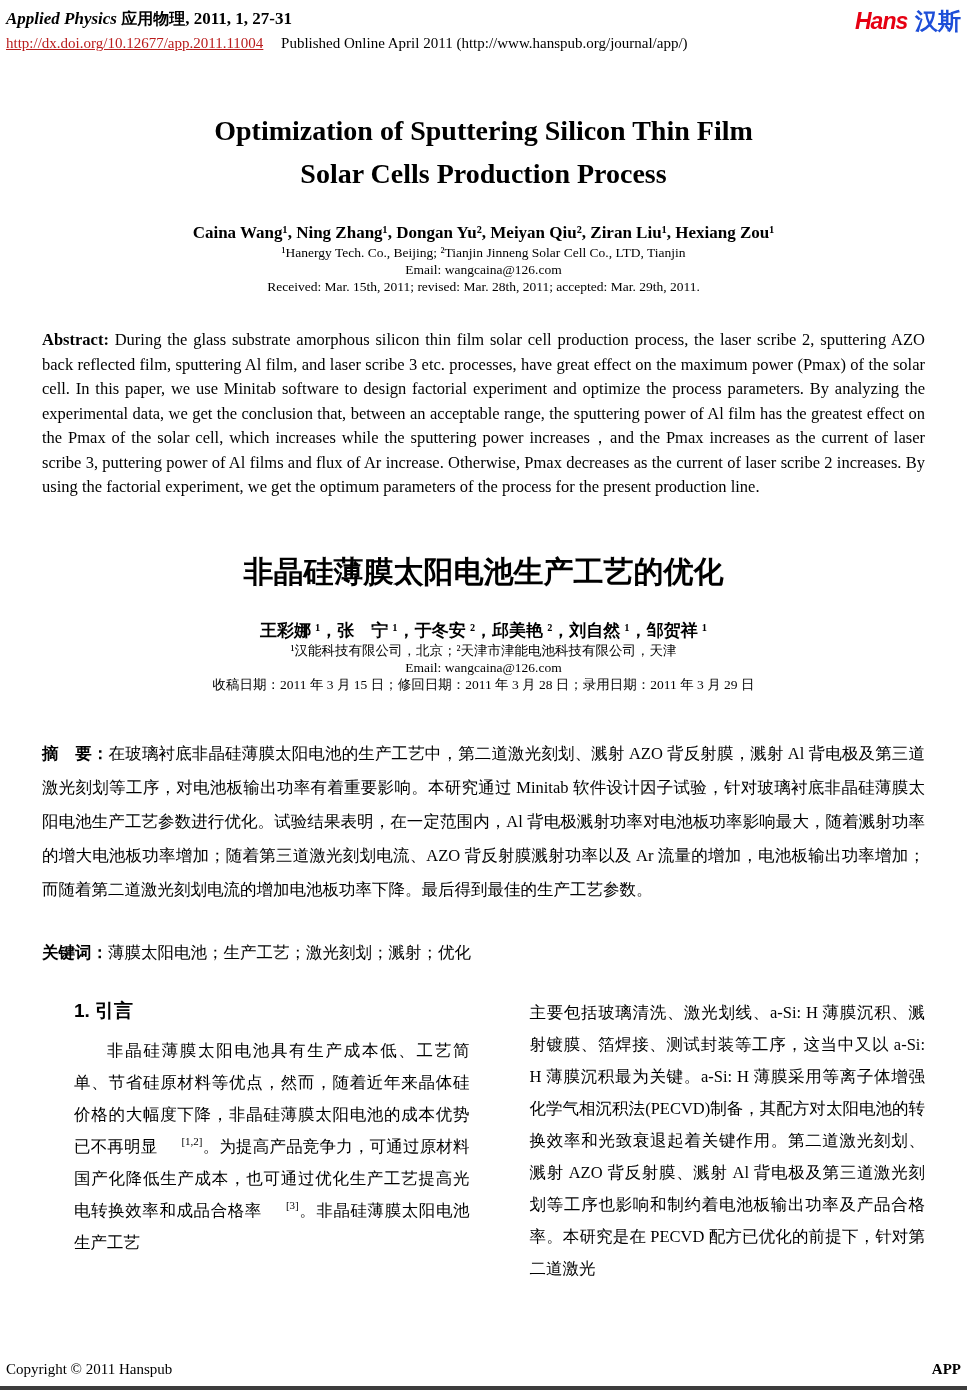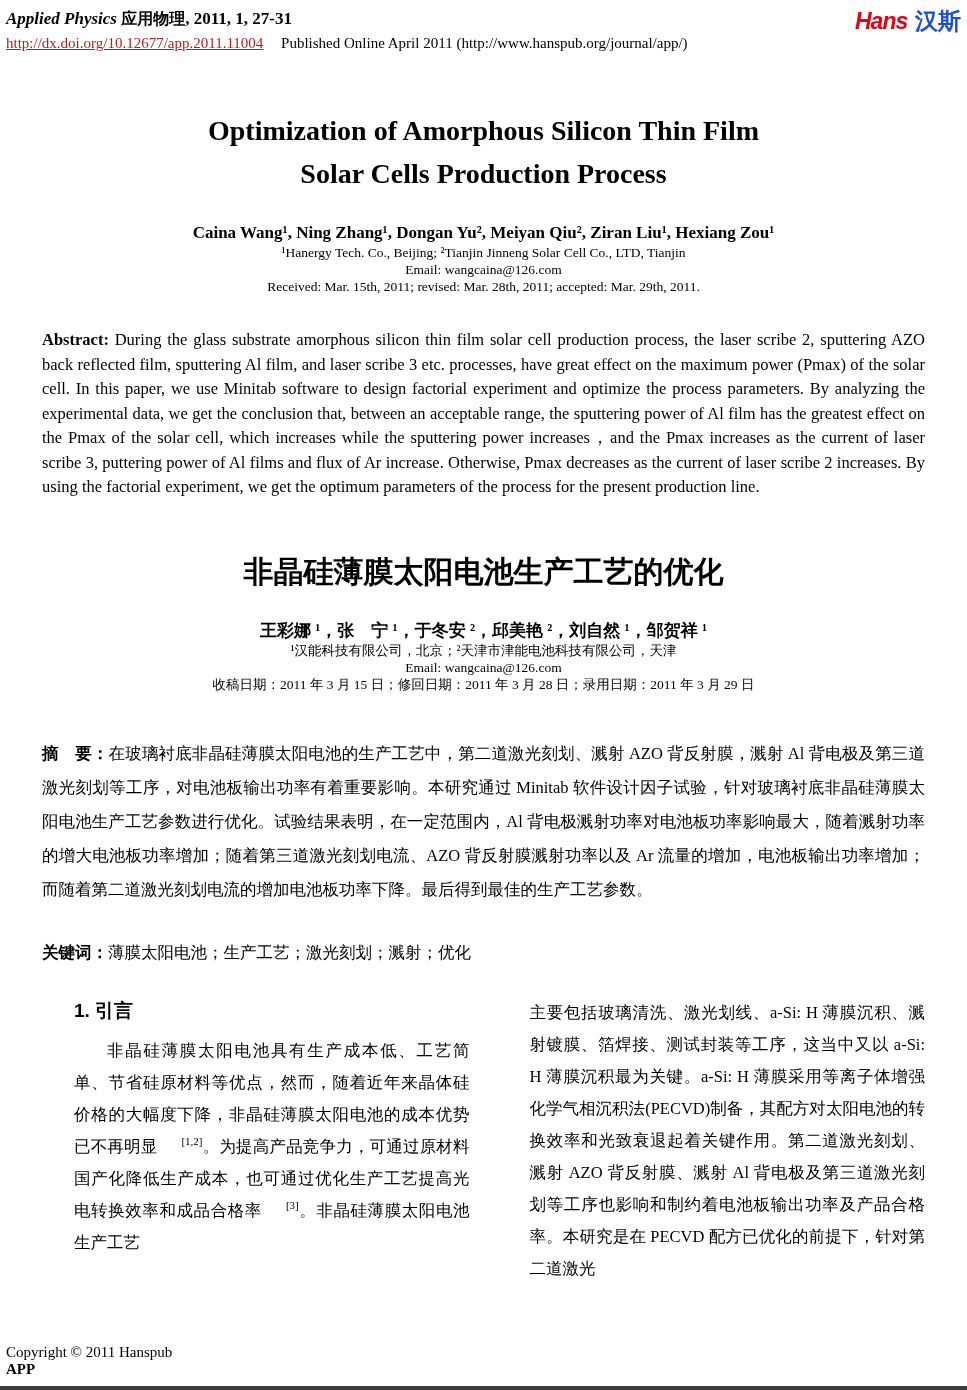--- a/index.html
+++ b/index.html
@@ -53,21 +53,20 @@
   .col { flex: 1; font-size: 16.5px; line-height: 32px; text-align: justify; margin-left: 32px; }
   .sec-heading { font-size: 19px; font-weight: bold; line-height: 27px; font-family: "Liberation Sans", "DejaVu Sans", sans-serif; }
   .col-para-left { margin-top: 11px; text-indent: 2em; }
   .col sup { font-size: 11px; line-height: 0; padding-left: 24px; }
 
   
   .footer {
     position: absolute; left: 6px; right: 6px; bottom: 12px;
     display: flex; justify-content: space-between; align-items: baseline;
     font-size: 15px;
-    flex-direction: column;
   }
   .footer-page { font-weight: bold; text-align: right; }
   .bottom-bar { position: absolute; left: 0; right: 0; bottom: 0; height: 4px; background: #3d3d3d; }
 </style>
 </head>
 <body>
 
 <div class="page">
   <div class="inner">
 
@@ -82,21 +81,21 @@
           <span class="published-text">Published Online April 2011 (http://www.hanspub.org/journal/app/)</span>
         </div>
       </div>
       <div class="logo">
         <span class="logo-en">Hans</span>
         <span class="logo-zh">汉斯</span>
       </div>
     </div>
 
     <div class="title">
-      <div>Optimization of Amorphous Silicon Thin Film</div>
+      <div>Optimization of Sputtering Silicon Thin Film</div>
       <div>Solar Cells Production Process</div>
     </div>
 
     <div class="authors">
       <div class="author-names">Caina Wang¹, Ning Zhang¹, Dongan Yu², Meiyan Qiu², Ziran Liu¹, Hexiang Zou¹</div>
       <div class="meta-line">¹Hanergy Tech. Co., Beijing; ²Tianjin Jinneng Solar Cell Co., LTD, Tianjin</div>
       <div class="meta-line">Email: wangcaina@126.com</div>
       <div class="meta-line">Received: Mar. 15th, 2011; revised: Mar. 28th, 2011; accepted: Mar. 29th, 2011.</div>
     </div>
 

